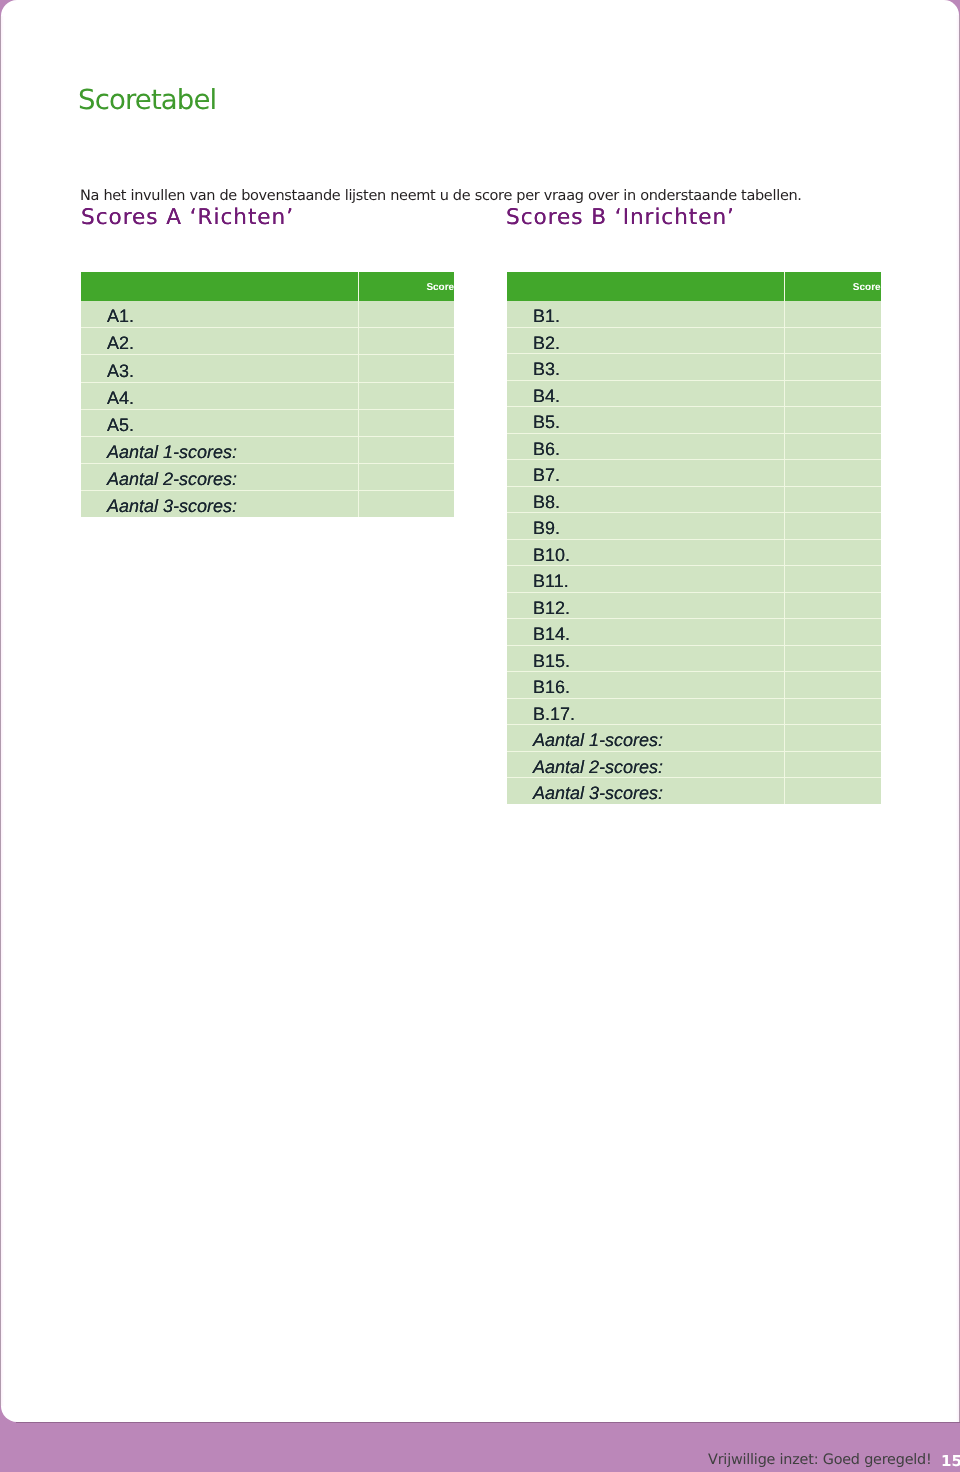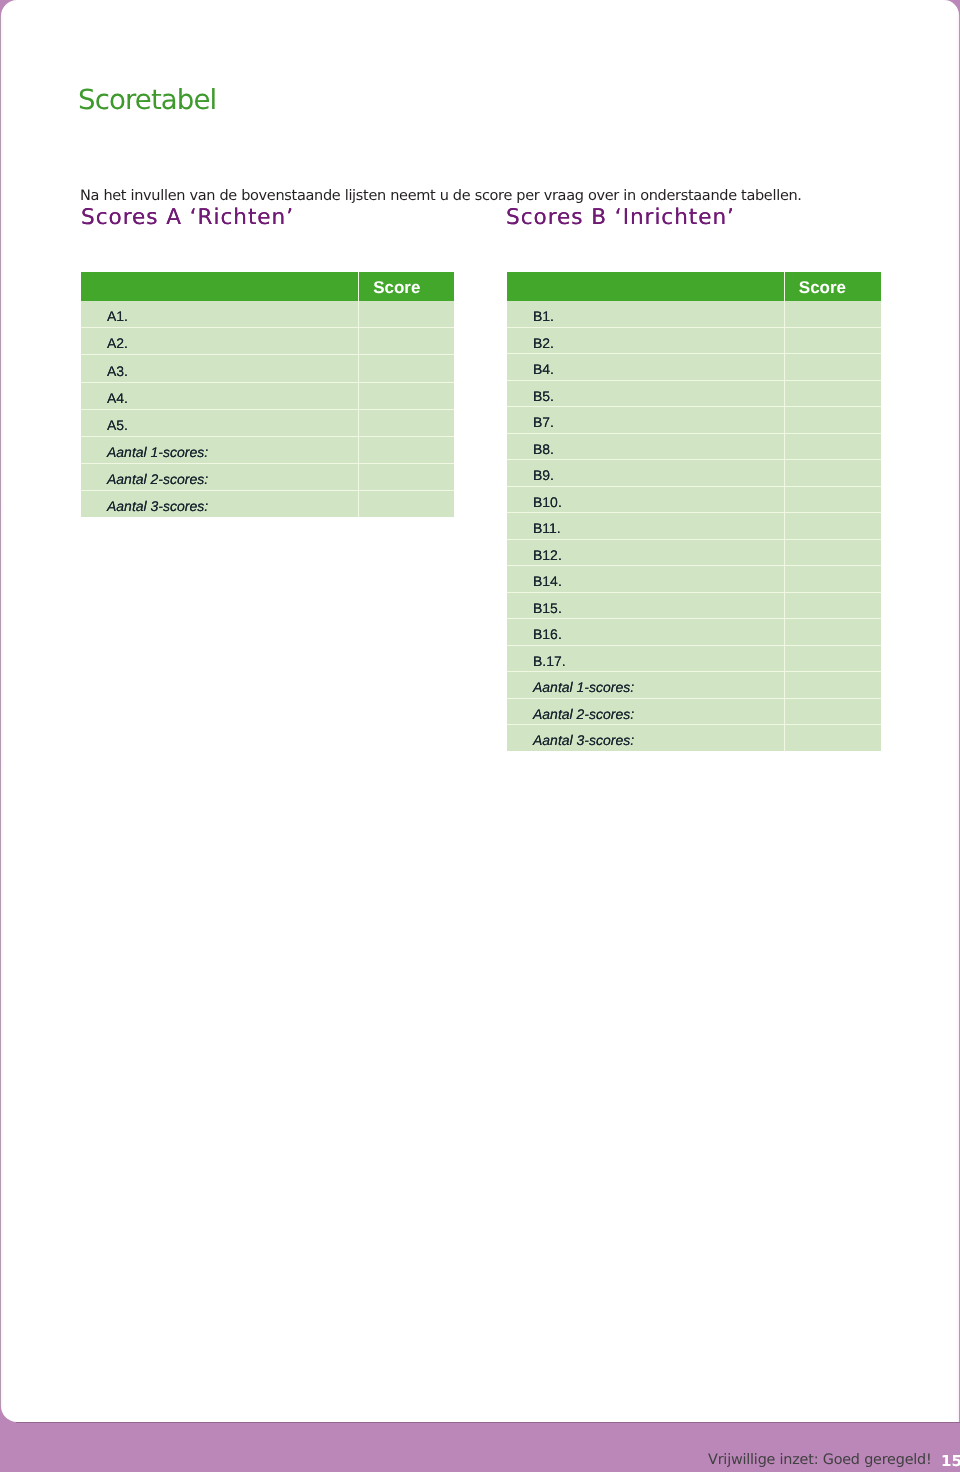--- a/index.html
+++ b/index.html
@@ -40,25 +40,25 @@
     position:absolute;font-size:21.6px;color:#701a75;font-weight:normal;
     letter-spacing:0.95px;line-height:22px;text-shadow:0 0 0.35px currentColor;
   }
   .subhead.a{left:80px;top:207px;}
   .subhead.b{left:505px;top:207px;}
 
   table.score{position:absolute;border-collapse:collapse;table-layout:fixed;}
   #tableA{left:80px;top:272.4px;}
   #tableB{left:506px;top:272.4px;}
   table.score th{
-    background:#42a72b;color:#ffffff;font-size:17px;font-weight:bold;font-family:"Liberation Sans", sans-serif;
-    text-align:left;height:28px;padding:0;vertical-align:middle;line-height:20px;
+    background:#42a72b;color:#ffffff;font-size:10px;font-weight:bold;font-family:"Liberation Sans", sans-serif;
+    text-align:right;height:28px;padding:0;vertical-align:middle;line-height:20px;
   }
   table.score td{
-    background:#d1e4c3;color:#19252f;font-size:14px;
+    background:#d1e4c3;color:#19252f;font-size:18px;
     font-family:"Liberation Sans", sans-serif;
     padding:0 0 0 26px;vertical-align:middle;line-height:22px;
     text-shadow:0 0 0.3px currentColor;
   }
   table.score td span.cl{display:inline-block;transform:translateY(1.6px);}
   table.score th span.sh{display:inline-block;transform:translateY(2px);}
   #tableA td{height:26.06px;}
   #tableB td{height:25.51px;}
   table.score th.score-col{padding-left:14px;border-left:1.6px solid #f0f7e2;}
   table.score td.score-cell{padding-left:16px;border-left:1.6px solid #f0f7e2;}
@@ -139,25 +139,33 @@
           </tr>
           <tr class="first">
             <td class="label"><span class="cl">B1.</span></td>
             <td class="score-cell"></td>
           </tr>
           <tr class="sep">
             <td class="label"><span class="cl">B2.</span></td>
             <td class="score-cell"></td>
           </tr>
           <tr class="sep">
+            <td class="label"><span class="cl">B3.</span></td>
+            <td class="score-cell"></td>
+          </tr>
+          <tr class="sep">
             <td class="label"><span class="cl">B4.</span></td>
             <td class="score-cell"></td>
           </tr>
           <tr class="sep">
             <td class="label"><span class="cl">B5.</span></td>
+            <td class="score-cell"></td>
+          </tr>
+          <tr class="sep">
+            <td class="label"><span class="cl">B6.</span></td>
             <td class="score-cell"></td>
           </tr>
           <tr class="sep">
             <td class="label"><span class="cl">B7.</span></td>
             <td class="score-cell"></td>
           </tr>
           <tr class="sep">
             <td class="label"><span class="cl">B8.</span></td>
             <td class="score-cell"></td>
           </tr>

